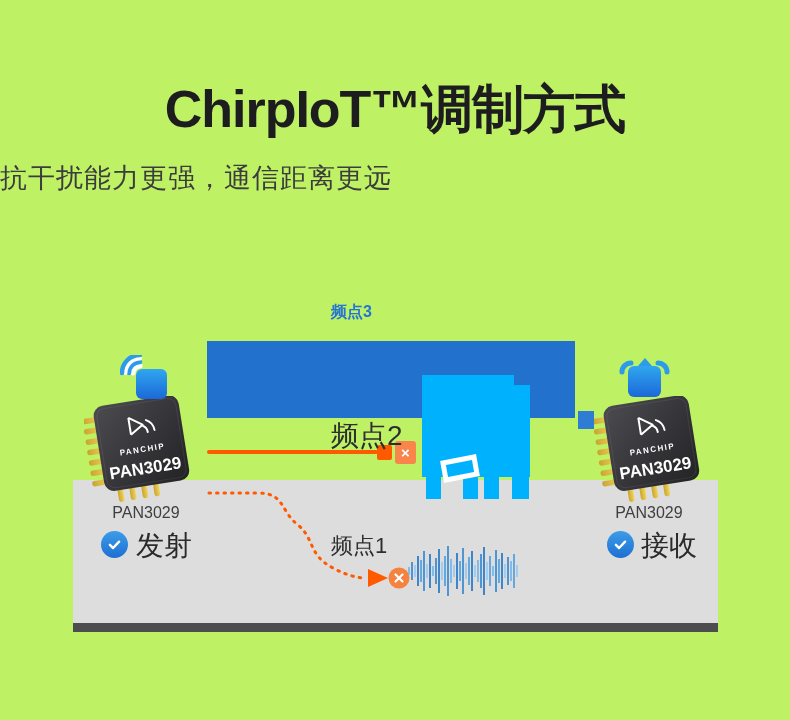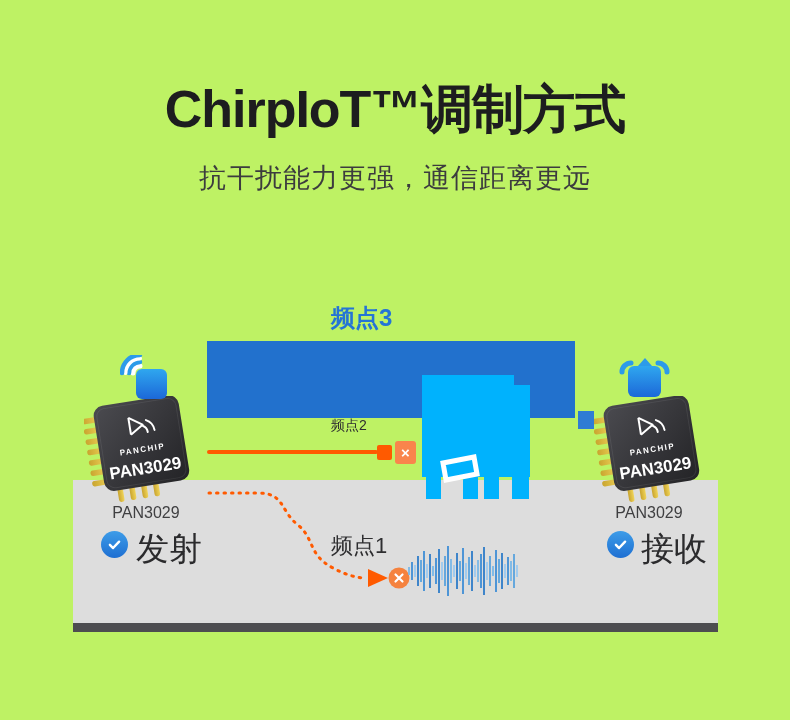--- a/index.html
+++ b/index.html
@@ -8,42 +8,42 @@
     font-family:"Liberation Sans","DejaVu Sans",sans-serif;
   }
   .abs{position:absolute;}
 
   
   .title{
     left:0;top:80px;width:790px;text-align:center;
     font-size:52px;font-weight:800;color:#1d1d1f;letter-spacing:-1px;line-height:1.15;
   }
   .subtitle{
-    left:0;top:160px;width:790px;text-align:center;
+    left:0;top:160px;width:790px;
     font-size:27px;font-weight:500;color:#3c3c3e;letter-spacing:1px;
   }
 
   
   .panel{left:73px;top:480px;width:645px;height:152px;background:#DDDDDD;z-index:1;}
   .panel-bar{left:73px;top:623px;width:645px;height:9px;background:#4D4D50;z-index:2;}
 
   
   .band-main{left:207px;top:341px;width:368px;height:77px;background:#2271CD;z-index:2;}
   .band-step{left:578px;top:411px;width:16px;height:18px;background:#2F7CD4;z-index:2;}
 
   
   .lbl{color:#2e2e30;z-index:6;white-space:nowrap;}
-  .f3{left:331px;top:302px;font-size:24px;font-weight:700;color:#2474D6;}
-  .f2{left:331px;top:417px;font-size:14px;font-weight:500;}
+  .f3{left:331px;top:302px;font-size:16px;font-weight:700;color:#2474D6;}
+  .f2{left:331px;top:417px;font-size:28px;font-weight:500;}
   .f1{left:331px;top:531px;font-size:22px;font-weight:500;text-align:right;}
   .obstacle-lbl{left:421px;top:502px;width:102px;text-align:center;font-size:22px;color:#39393b;}
   .interf-lbl{left:409px;top:591px;width:100px;text-align:center;font-size:22px;color:#39393b;}
   .chip-caption{top:504px;width:100px;text-align:center;font-size:16px;color:#3f3f41;z-index:6;}
   .cap-left{left:96px;} .cap-right{left:599px;}
-  .role-lbl{top:527px;font-size:33px;font-weight:500;color:#2b2b2d;z-index:6;}
+  .role-lbl{top:527px;font-size:28px;font-weight:500;color:#2b2b2d;z-index:6;}
   .role-left{left:136px;} .role-right{left:641px;text-align:right;}
 
   
   .f2-line{left:207px;top:450px;width:171px;height:4px;background:#FF5A00;border-radius:2px;z-index:3;}
   .f2-arrow{left:377px;top:445px;width:15px;height:15px;background:#FF5A00;border-radius:2px;z-index:3;}
   .x-box{
     left:395px;top:441px;width:21px;height:23px;background:#F9854C;border-radius:3px;z-index:4;
     color:#fff;font-size:15px;font-weight:700;text-align:center;line-height:23px;
   }
 

